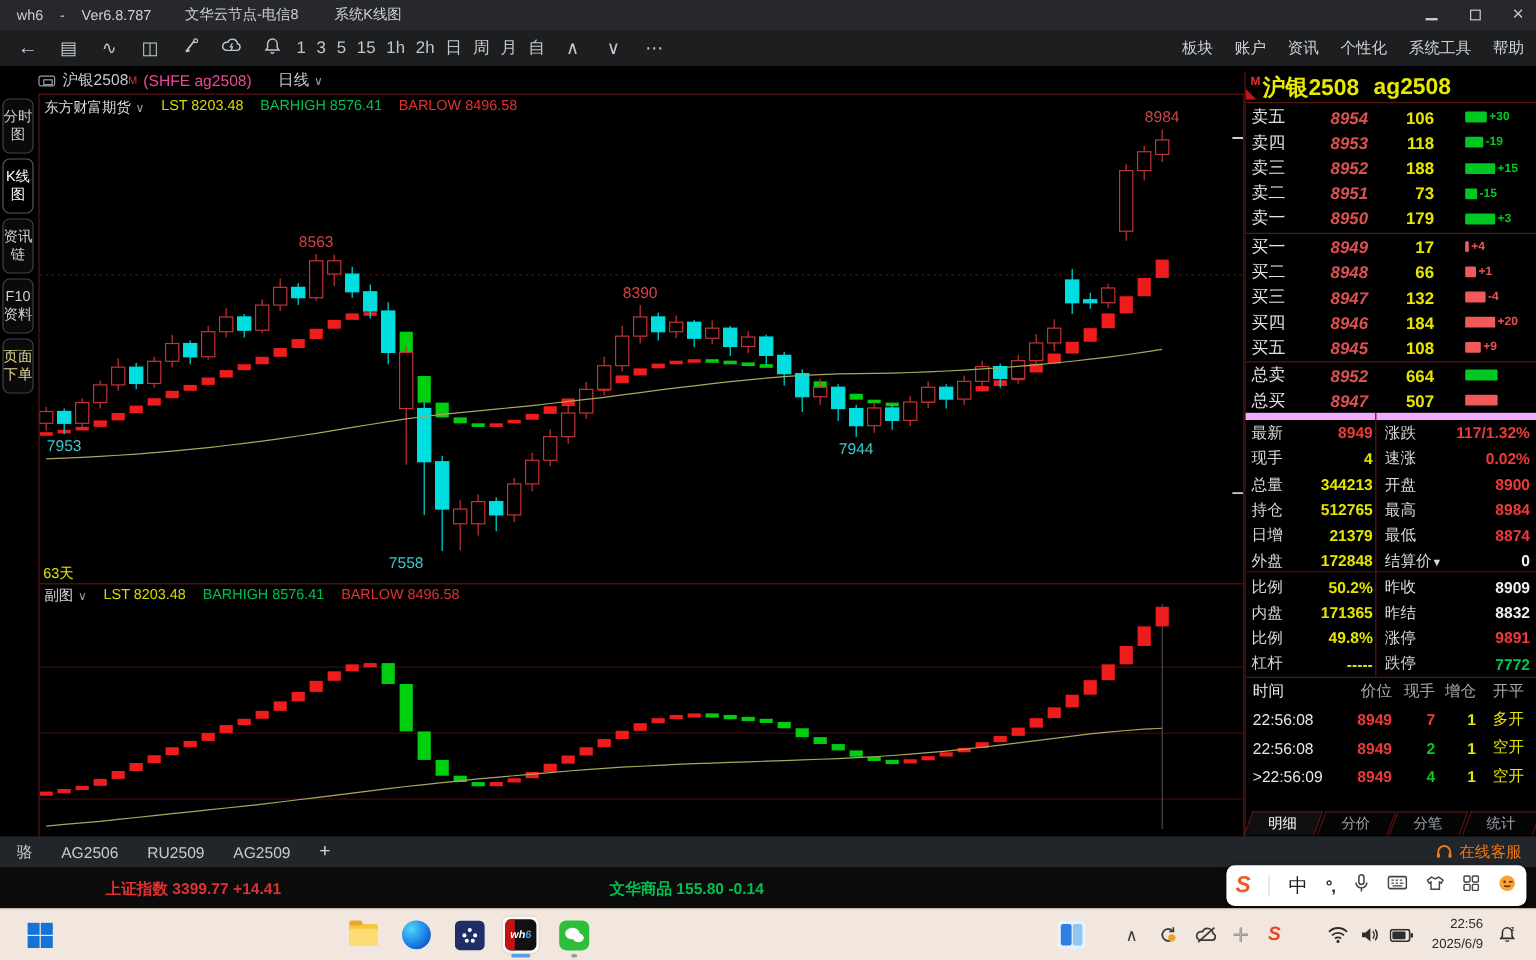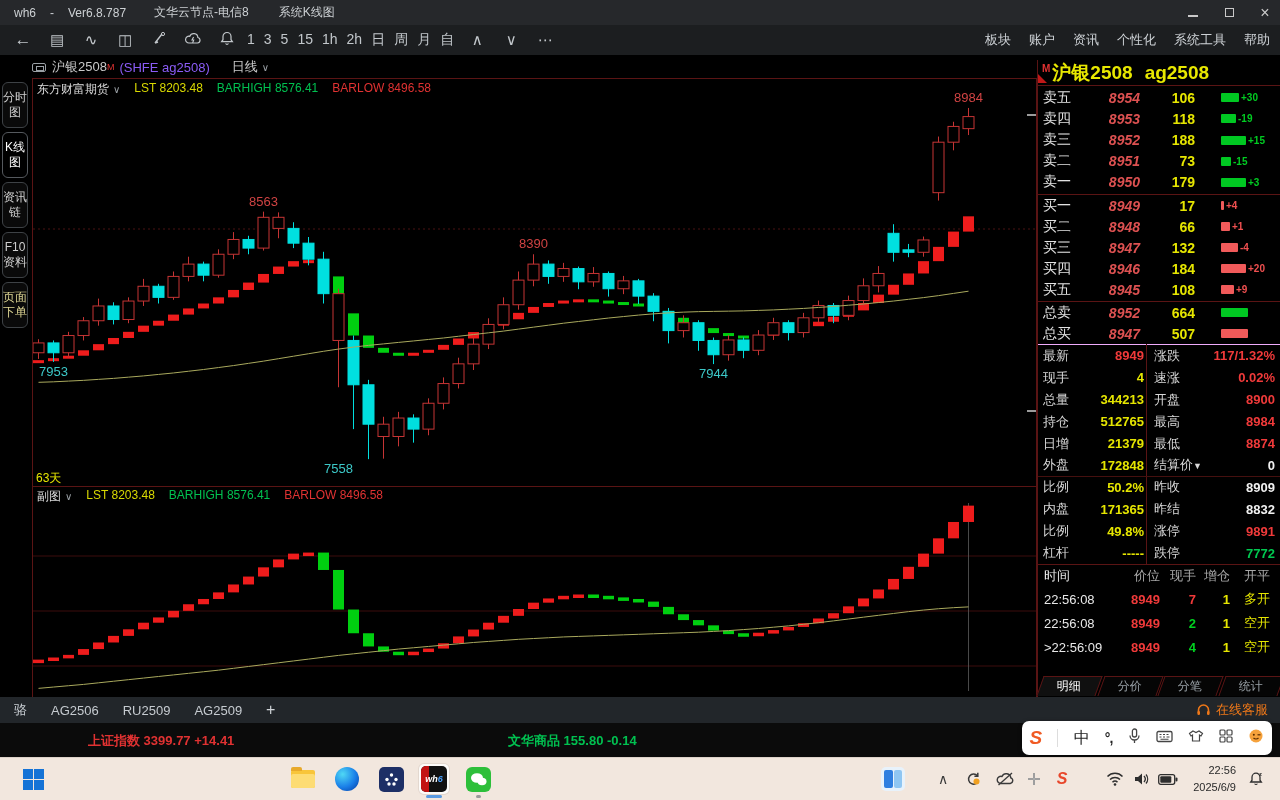--- a/index.html
+++ b/index.html
@@ -62,21 +62,21 @@
   .obrow .prc { width:62px; text-align:right; color:#dd5151; font-weight:bold;font-style:italic; }
   .obrow .vol { width:55px; text-align:right; color:#e6e600; font-weight:bold; }
   .obrow .barwrap { position:absolute; left:183px; display:flex; align-items:center; }
   .obrow .bar { height:9px; border-radius:1px; }
   .obrow .delta { font-size:10px; margin-left:2px; font-weight:bold; }
   .grn-t { color:#00cc22; } .red-t { color:#f05050; }
   #asks,#bids,#totals { position:absolute; left:0; width:243px; display:flex; flex-direction:column; }
   #asks { top:27px; height:106px; } #bids { top:134px; height:106px; border-top:1px solid #5a1414; }
   #totals { top:241px; height:43px; border-top:1px solid #5a1414; }
   #asks .obrow, #bids .obrow, #totals .obrow { flex:1; }
-  #statsgrid { position:absolute; left:0; top:284px; width:243px; height:220px; border-top:1px solid #f0abfc;
+  #statsgrid { position:absolute; left:0; top:284px; width:243px; height:220px; border-top:6px solid #f0abfc;
                display:flex; flex-direction:column; }
   .strow { flex:1; display:flex; align-items:center; font-size:13px; }
   .strow .sl { width:44px; padding-left:5px; color:#d8d8d8; }
   .strow .sv { width:62px; text-align:right; font-weight:bold; }
   .strow .sl2 { width:58px; padding-left:10px; color:#d8d8d8; }
   .strow .sv2 { flex:1; text-align:right; padding-right:6px; font-weight:bold; }
   #stats-vline { position:absolute; left:108px; top:284px; height:220px; border-left:1px solid #5a1414; }
   #stats-hline1 { position:absolute; left:0; top:416px; width:243px; border-top:1px solid #45100f; }
   .c-red { color:#f03a3a; } .c-yel { color:#e6e600; } .c-wht { color:#f0f0f0; } .c-grn { color:#00c850; }
   .dncaret { color:#d8d8d8; font-size:9px; }
@@ -196,21 +196,21 @@
       <span>资讯</span>
       <span>个性化</span>
       <span>系统工具</span>
       <span>帮助</span>
     </div>
 
 <div class="abs" id="symbolbar">
   <span class="linkicon"></span>
   <span>沪银2508</span>
       <span class="sup-m">M</span>
-  <span style="margin-left:5px; color:#8b5cf6">(SHFE  ag2508)</span>
+  <span style="margin-left:5px; color:#ec4899">(SHFE  ag2508)</span>
   <span style="margin-left:22px"><span>日线</span><span class="caret">∨</span></span>
 </div>
 
 <div class="abs" id="sidetabs">
       <div class="vtab">分时图</div>
       <div class="vtab active">K线图</div>
       <div class="vtab">资讯链</div>
       <div class="vtab">F10资料</div>
       <div class="vtab order">页面下单</div>
     </div>

